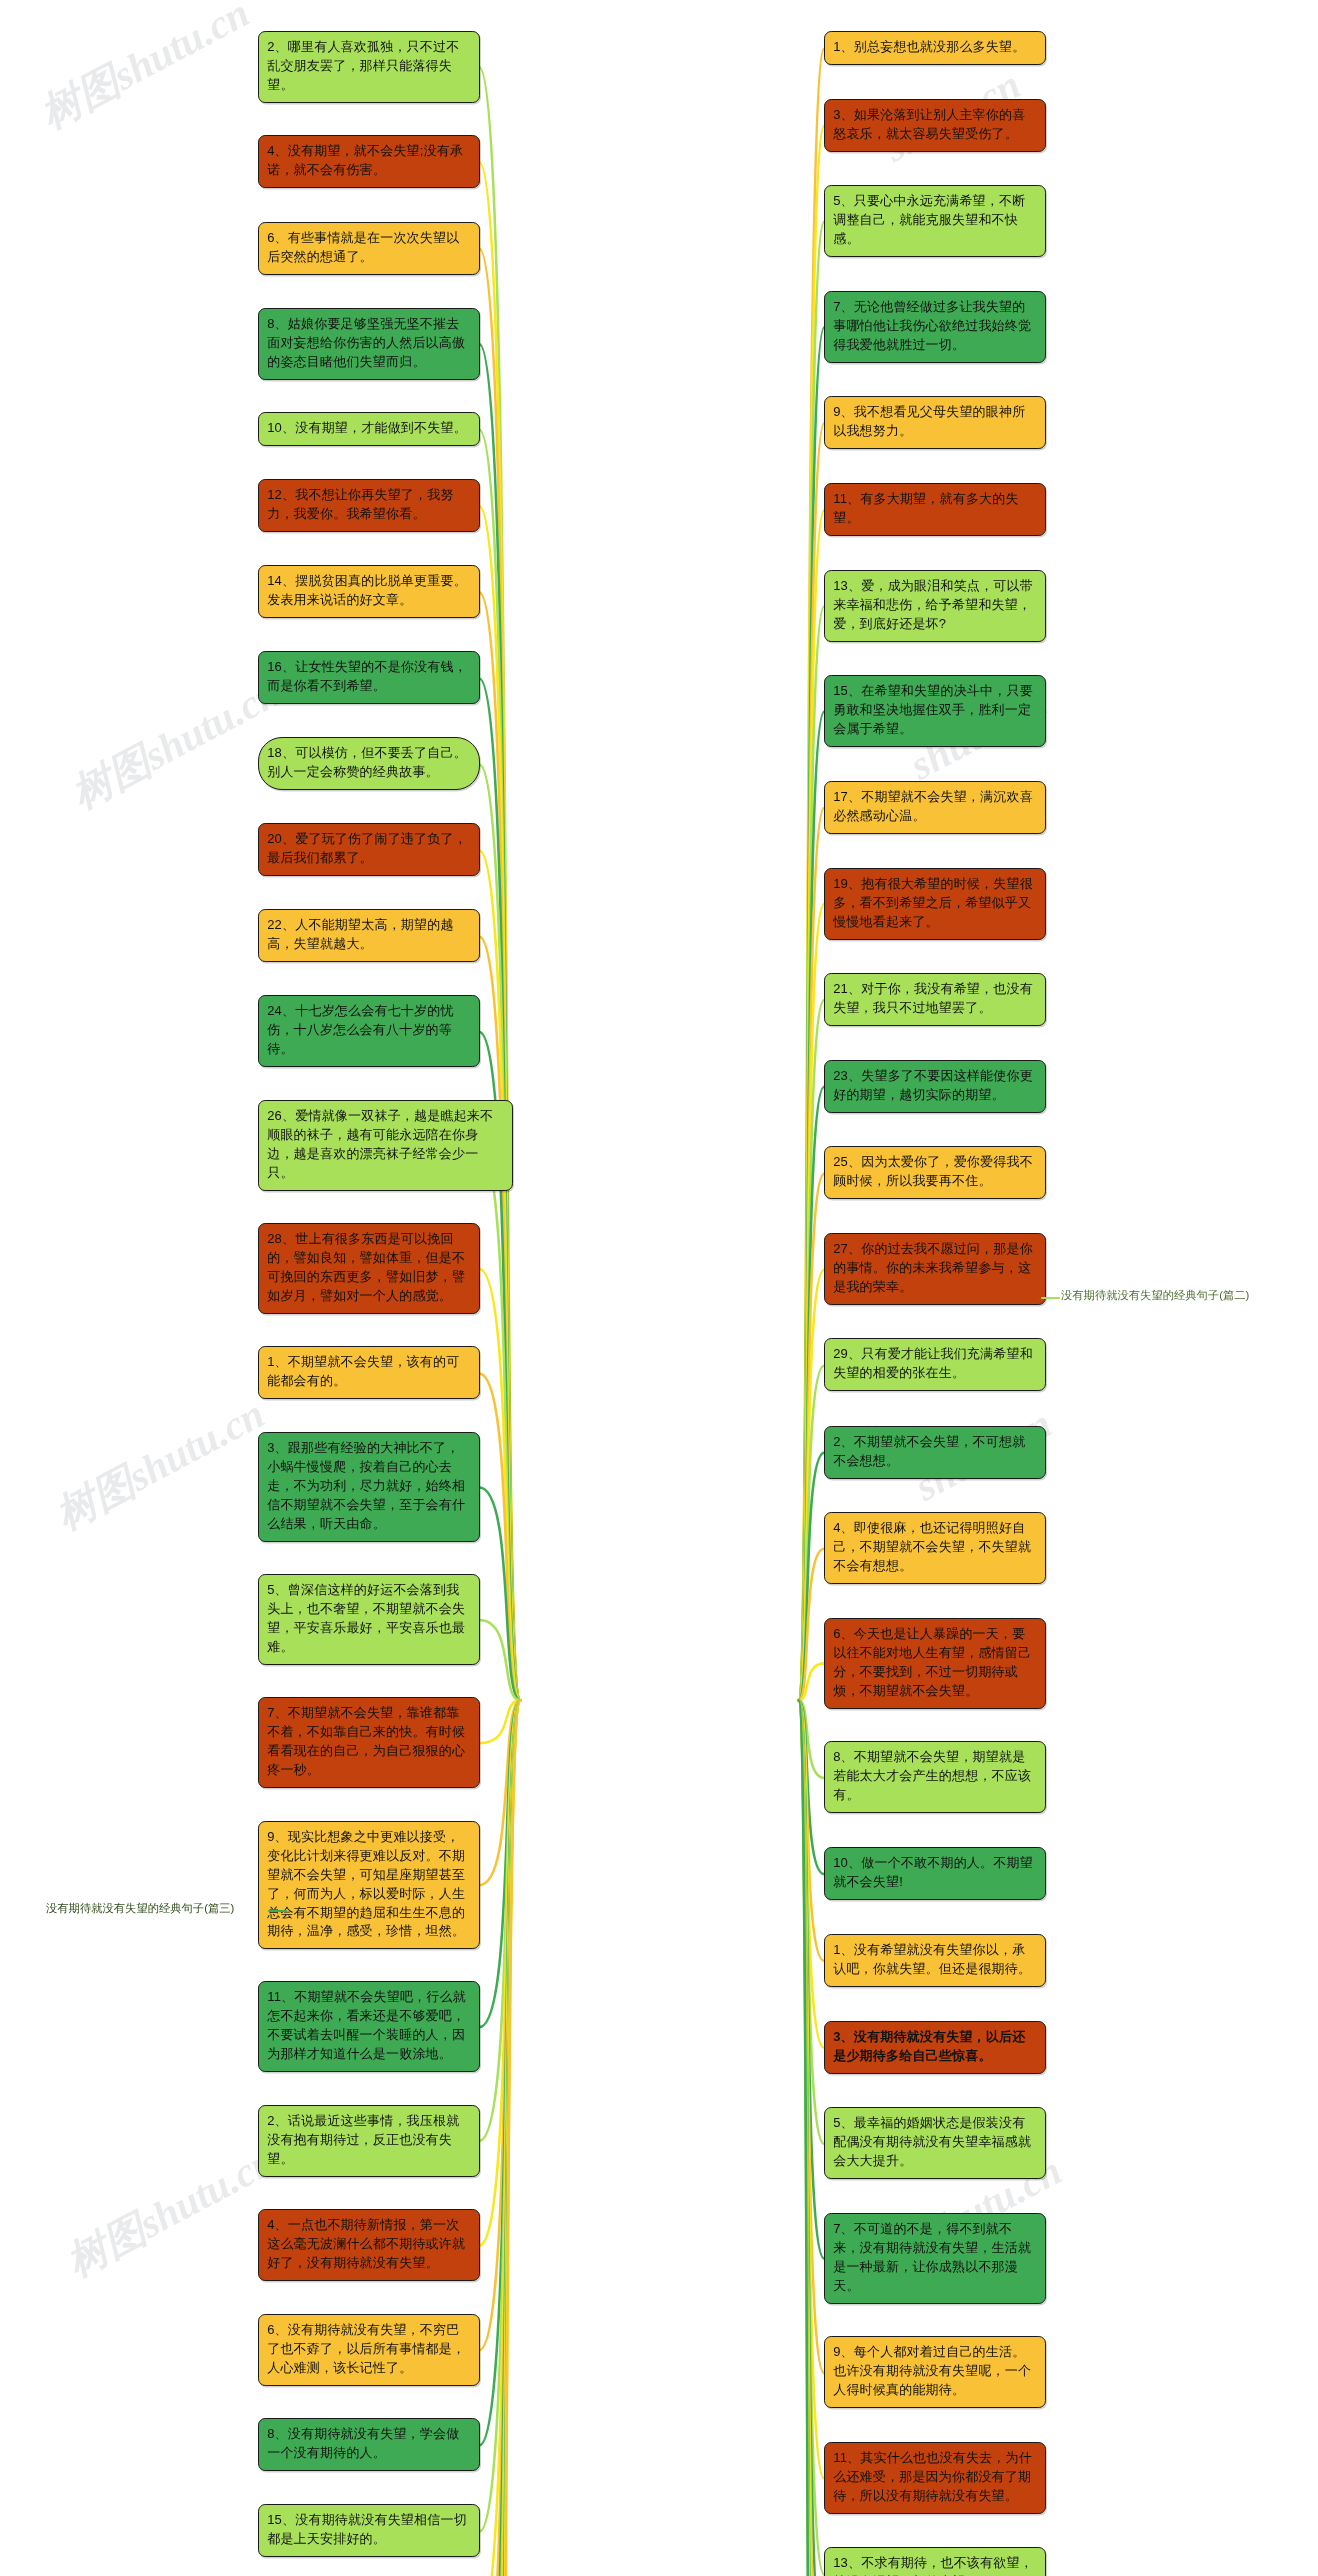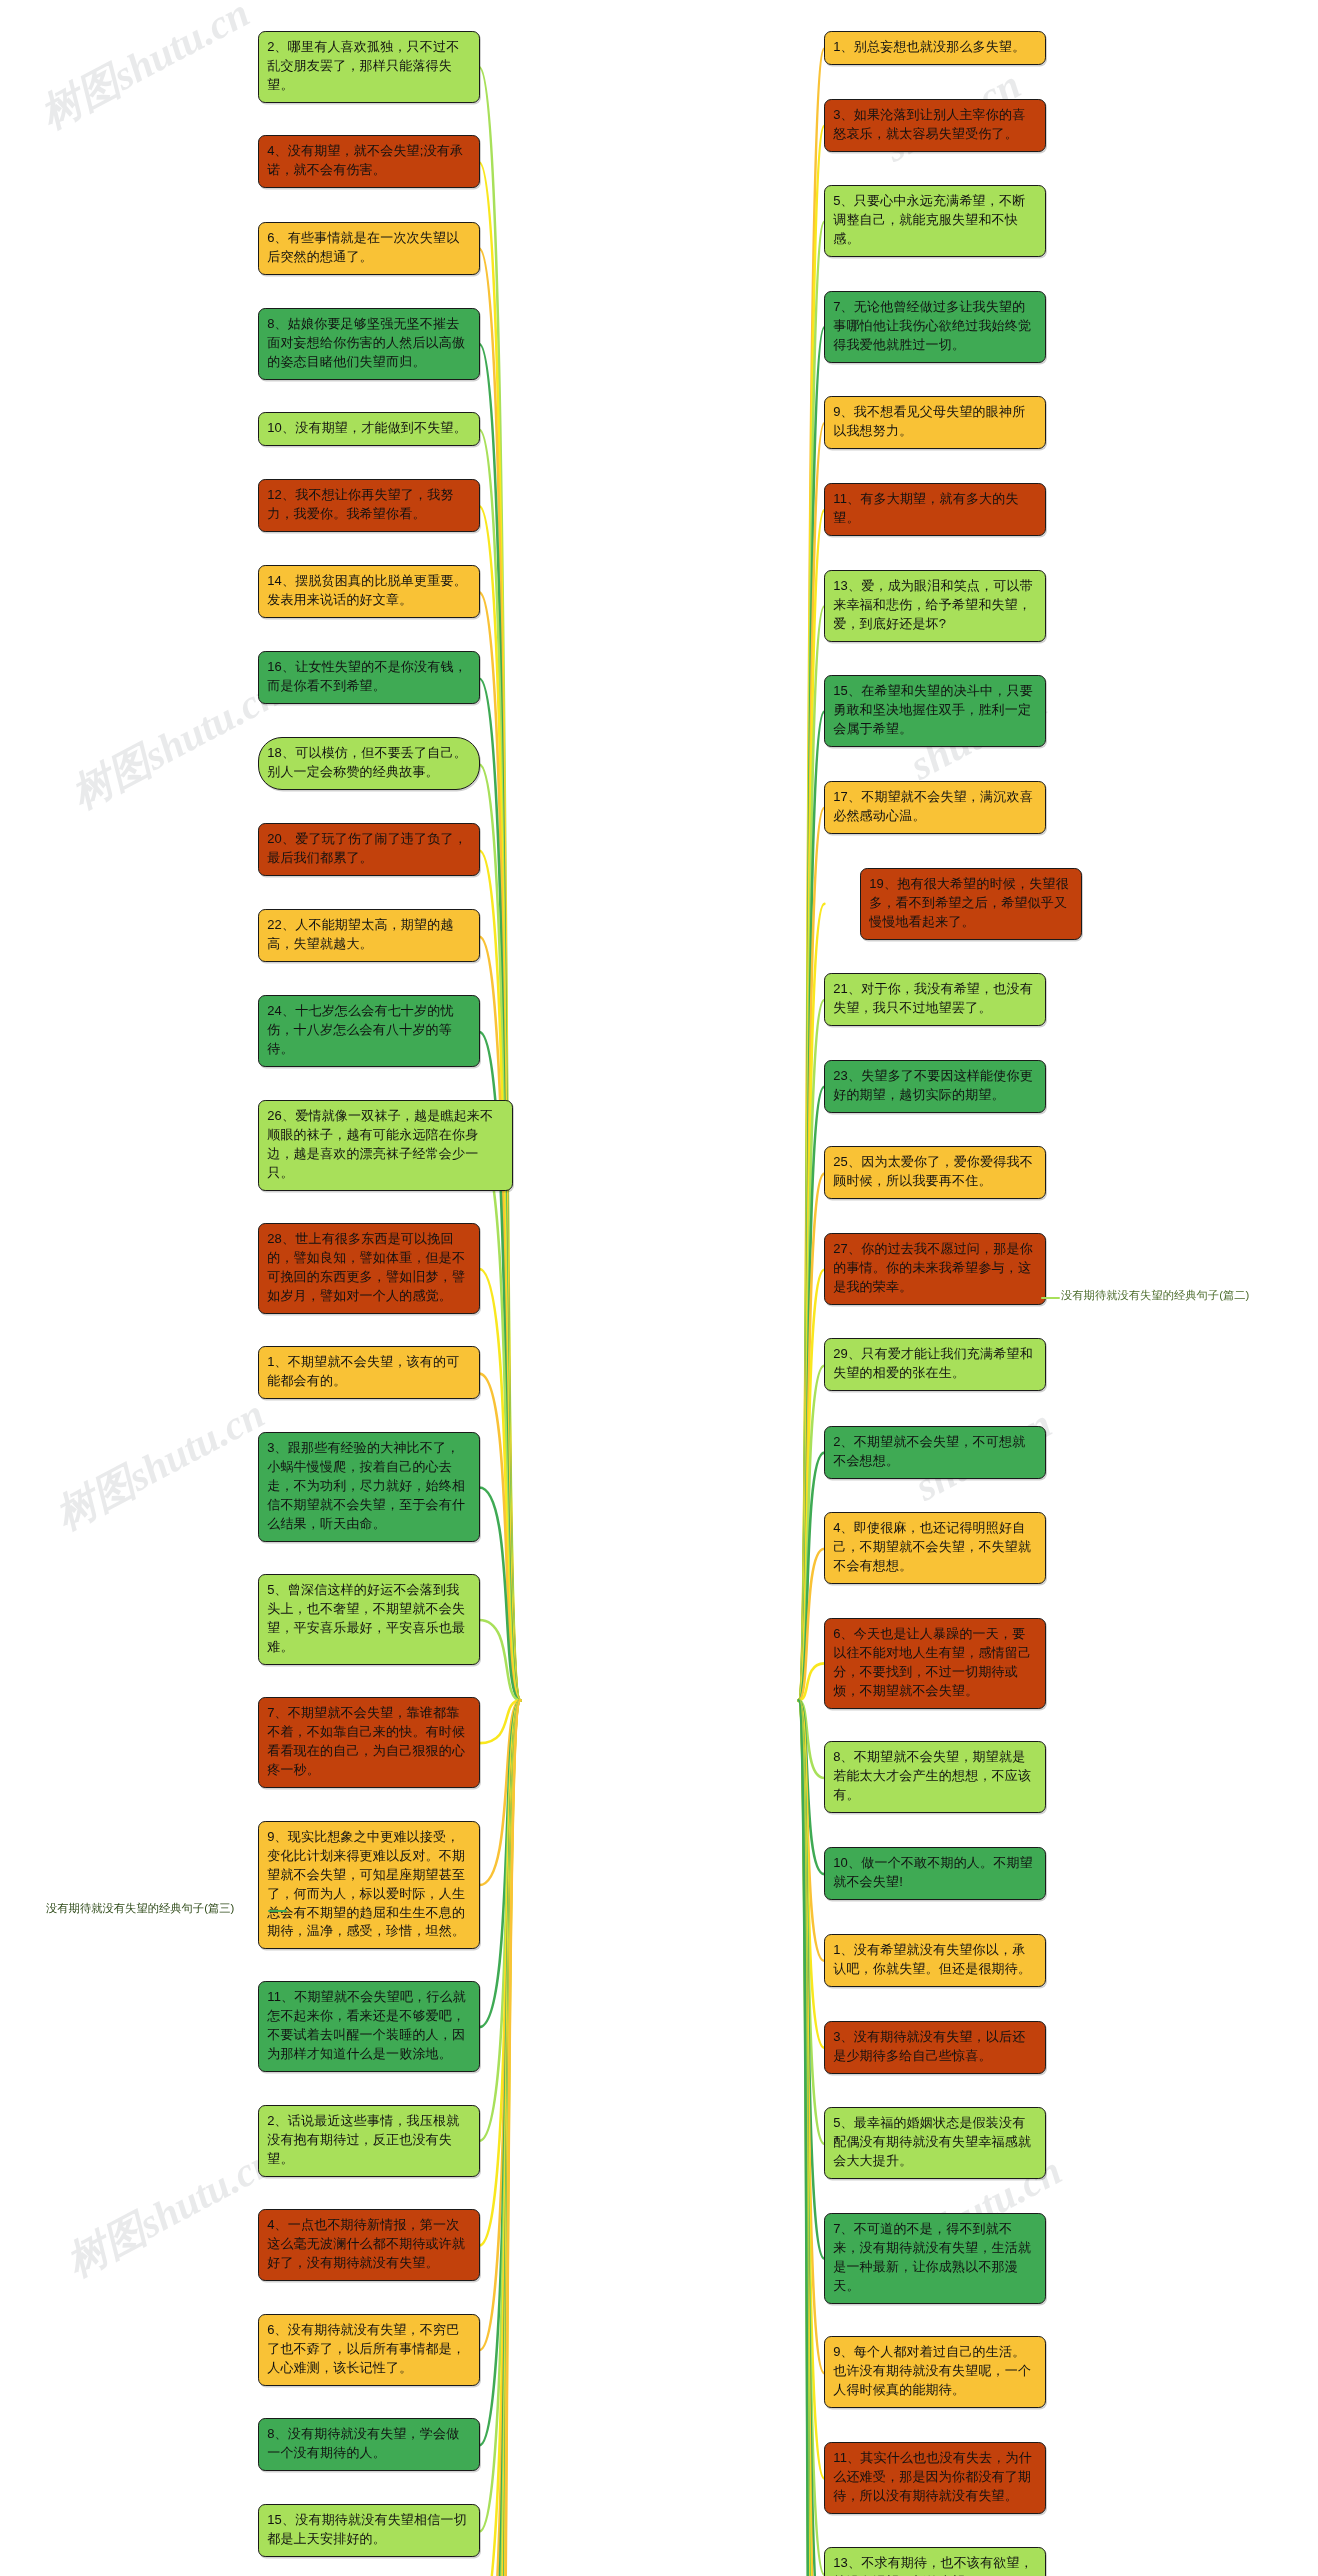--- a/index.html
+++ b/index.html
@@ -189,33 +189,33 @@
   <div id="right-nodes">
       <div class="node c-orange" style="left: 824px; top: 31px; width: 222px;"><span>1、别总妄想也就没那么多失望。</span></div>
       <div class="node c-yellow" style="left: 824px; top: 99px; width: 222px;"><span>3、如果沦落到让别人主宰你的喜怒哀乐，就太容易失望受伤了。</span></div>
       <div class="node c-lgreen" style="left: 824px; top: 185px; width: 222px;"><span>5、只要心中永远充满希望，不断调整自己，就能克服失望和不快感。</span></div>
       <div class="node c-dgreen" style="left: 824px; top: 291px; width: 222px;"><span>7、无论他曾经做过多让我失望的事哪怕他让我伤心欲绝过我始终觉得我爱他就胜过一切。</span></div>
       <div class="node c-orange" style="left: 824px; top: 396px; width: 222px;"><span>9、我不想看见父母失望的眼神所以我想努力。</span></div>
       <div class="node c-yellow" style="left: 824px; top: 483px; width: 222px;"><span>11、有多大期望，就有多大的失望。</span></div>
       <div class="node c-lgreen" style="left: 824px; top: 570px; width: 222px;"><span>13、爱，成为眼泪和笑点，可以带来幸福和悲伤，给予希望和失望，爱，到底好还是坏?</span></div>
       <div class="node c-dgreen" style="left: 824px; top: 675px; width: 222px;"><span>15、在希望和失望的决斗中，只要勇敢和坚决地握住双手，胜利一定会属于希望。</span></div>
       <div class="node c-orange" style="left: 824px; top: 781px; width: 222px;"><span>17、不期望就不会失望，满沉欢喜必然感动心温。</span></div>
-      <div class="node c-yellow" style="left: 860px; top: 868px; width: 222px;"><span>19、抱有很大希望的时候，失望很多，看不到希望之后，希望似乎又慢慢地看起来了。</span></div>
+      <div class="node c-yellow" style="left: 824px; top: 868px; width: 222px;"><span>19、抱有很大希望的时候，失望很多，看不到希望之后，希望似乎又慢慢地看起来了。</span></div>
       <div class="node c-lgreen" style="left: 824px; top: 973px; width: 222px;"><span>21、对于你，我没有希望，也没有失望，我只不过地望罢了。</span></div>
       <div class="node c-dgreen" style="left: 824px; top: 1060px; width: 222px;"><span>23、失望多了不要因这样能使你更好的期望，越切实际的期望。</span></div>
       <div class="node c-orange" style="left: 824px; top: 1146px; width: 222px;"><span>25、因为太爱你了，爱你爱得我不顾时候，所以我要再不住。</span></div>
       <div class="node c-yellow" style="left: 824px; top: 1233px; width: 222px;"><span>27、你的过去我不愿过问，那是你的事情。你的未来我希望参与，这是我的荣幸。</span></div>
       <div class="node c-lgreen" style="left: 824px; top: 1338px; width: 222px;"><span>29、只有爱才能让我们充满希望和失望的相爱的张在生。</span></div>
       <div class="node c-dgreen" style="left: 824px; top: 1426px; width: 222px;"><span>2、不期望就不会失望，不可想就不会想想。</span></div>
       <div class="node c-orange" style="left: 824px; top: 1512px; width: 222px;"><span>4、即使很麻，也还记得明照好自己，不期望就不会失望，不失望就不会有想想。</span></div>
       <div class="node c-yellow" style="left: 824px; top: 1618px; width: 222px;"><span>6、今天也是让人暴躁的一天，要以往不能对地人生有望，感情留己分，不要找到，不过一切期待或烦，不期望就不会失望。</span></div>
       <div class="node c-lgreen" style="left: 824px; top: 1741px; width: 222px;"><span>8、不期望就不会失望，期望就是若能太大才会产生的想想，不应该有。</span></div>
       <div class="node c-dgreen" style="left: 824px; top: 1847px; width: 222px;"><span>10、做一个不敢不期的人。不期望就不会失望!</span></div>
       <div class="node c-orange" style="left: 824px; top: 1934px; width: 222px;"><span>1、没有希望就没有失望你以，承认吧，你就失望。但还是很期待。</span></div>
-      <div class="node c-yellow" style="left: 824px; top: 2021px; width: 222px;"><span>3、没有期待就没有失望，以后还是少期待多给自己些惊喜。</span></div>
+      <div class="node c-yellow" style="left: 824px; top: 2021px; width: 222px; font-weight: bold;"><span>3、没有期待就没有失望，以后还是少期待多给自己些惊喜。</span></div>
       <div class="node c-lgreen" style="left: 824px; top: 2107px; width: 222px;"><span>5、最幸福的婚姻状态是假装没有配偶没有期待就没有失望幸福感就会大大提升。</span></div>
       <div class="node c-dgreen" style="left: 824px; top: 2213px; width: 222px;"><span>7、不可道的不是，得不到就不来，没有期待就没有失望，生活就是一种最新，让你成熟以不那漫天。</span></div>
       <div class="node c-orange" style="left: 824px; top: 2336px; width: 222px;"><span>9、每个人都对着过自己的生活。也许没有期待就没有失望呢，一个人得时候真的能期待。</span></div>
       <div class="node c-yellow" style="left: 824px; top: 2442px; width: 222px;"><span>11、其实什么也也没有失去，为什么还难受，那是因为你都没有了期待，所以没有期待就没有失望。</span></div>
       <div class="node c-lgreen" style="left: 824px; top: 2547px; width: 222px;"><span>13、不求有期待，也不该有欲望，就没有渴望不新的失望。</span></div>
     </div>
 
 
   <div id="annot-right" class="annot" style="left: 1061px; top: 1288px;">
     <span>没有期待就没有失望的经典句子(篇二)</span>

